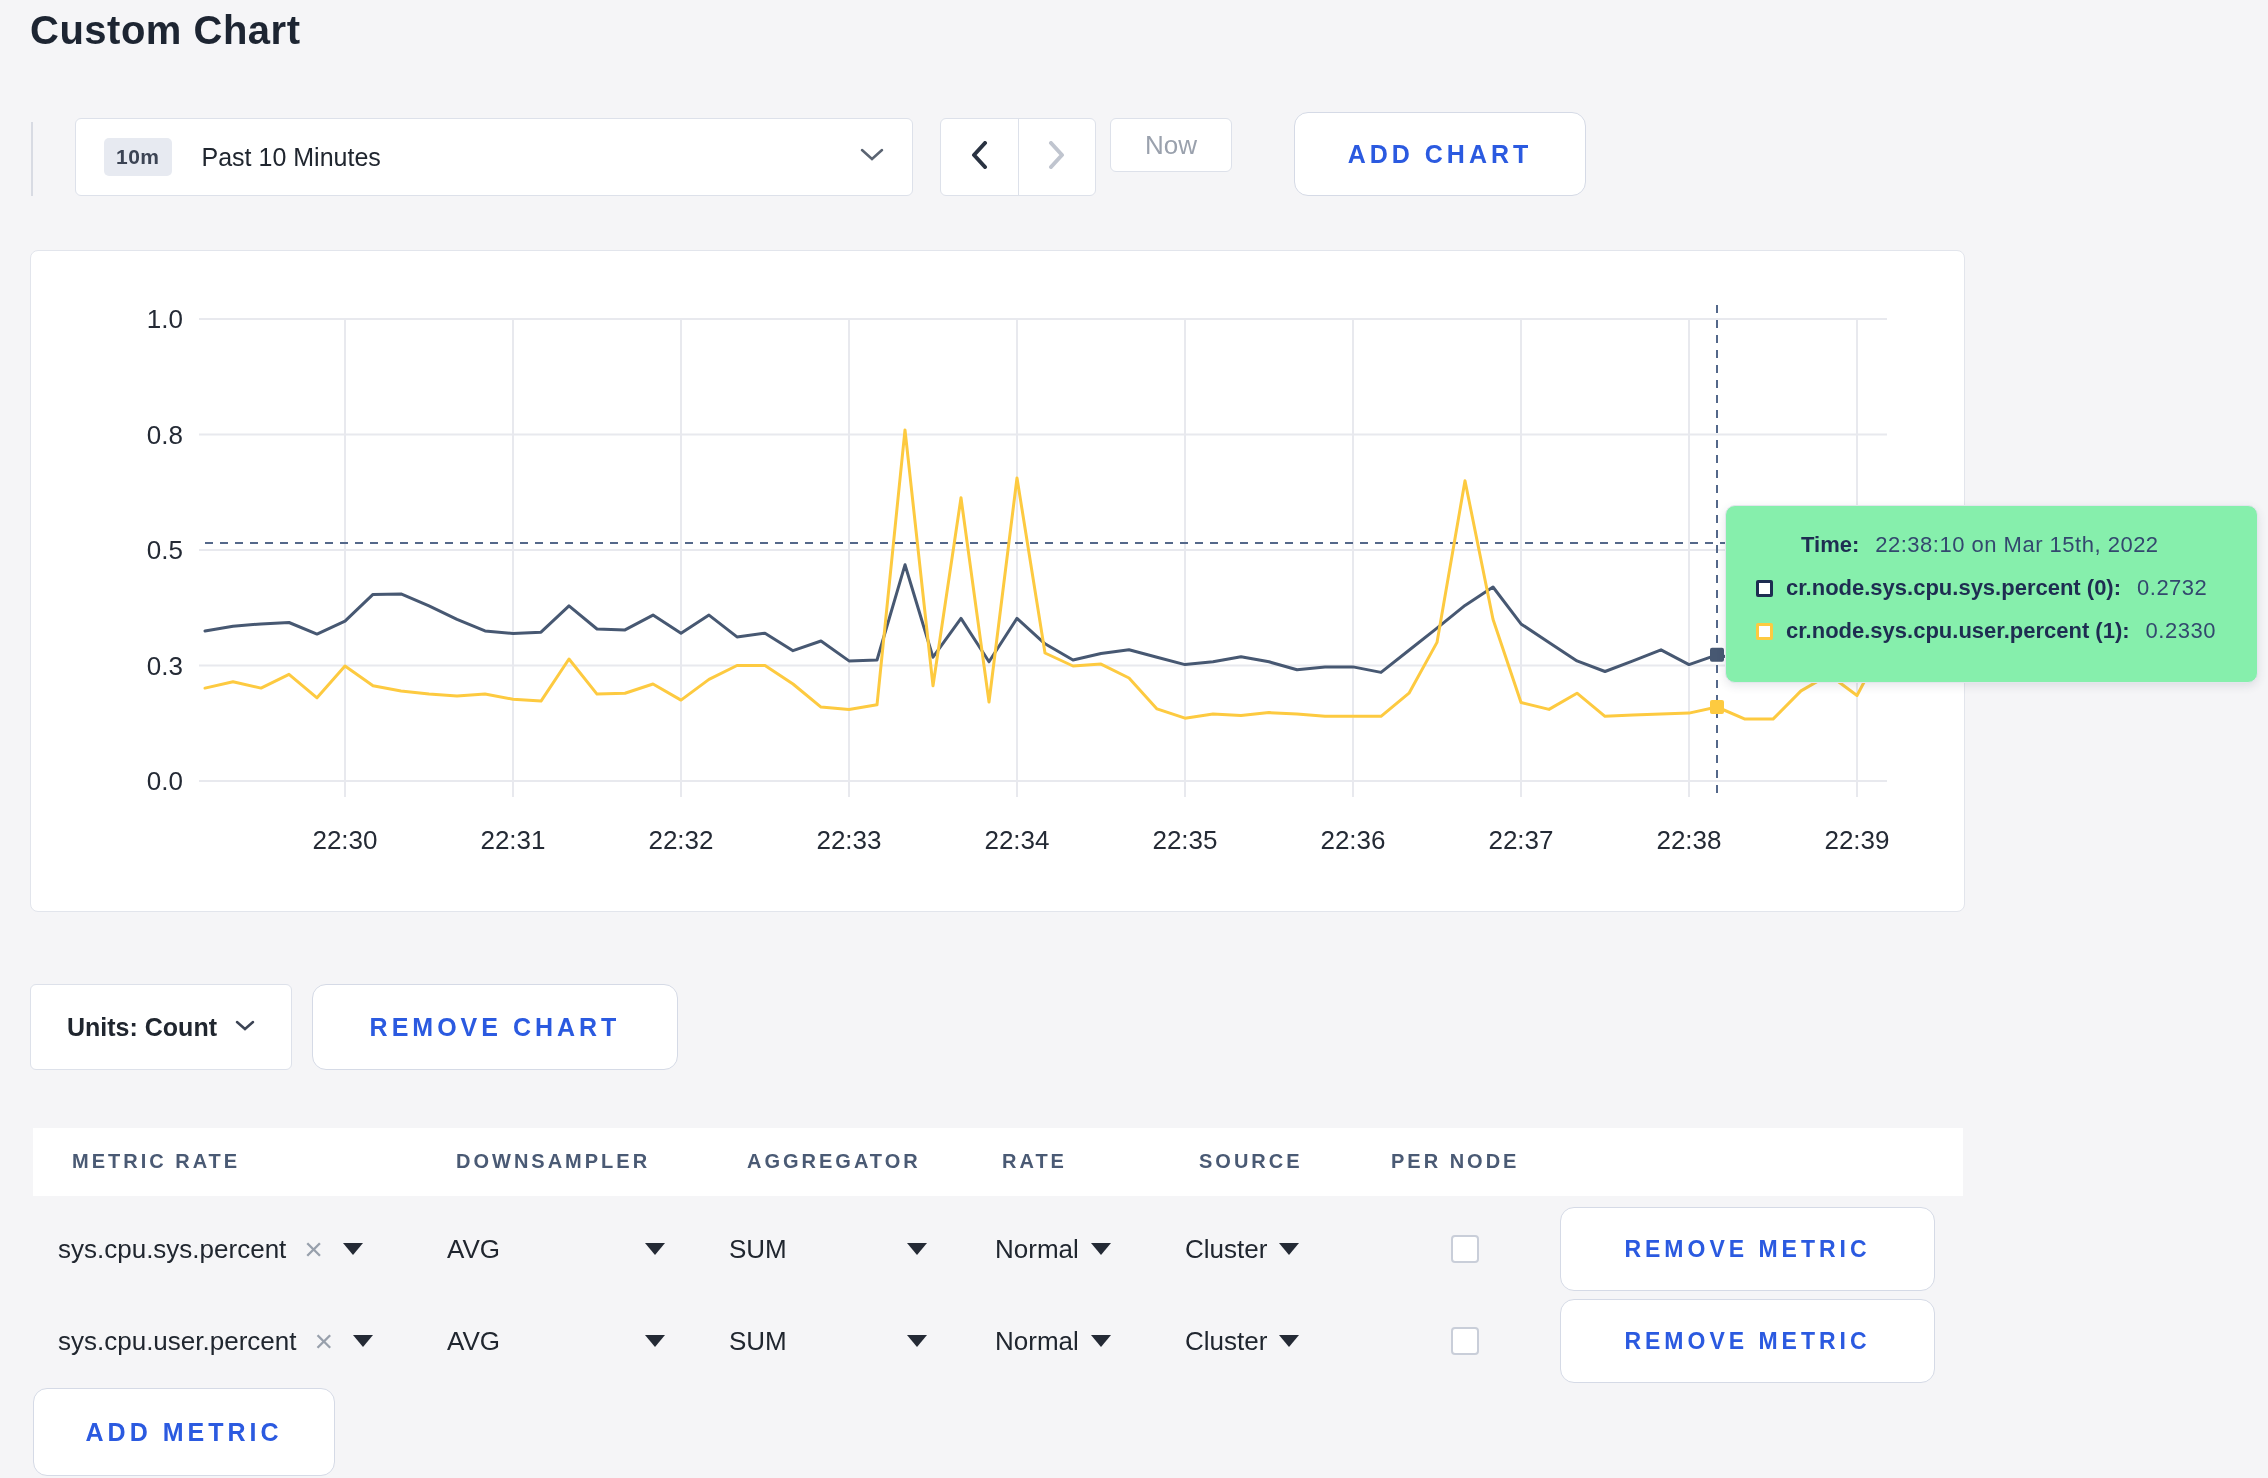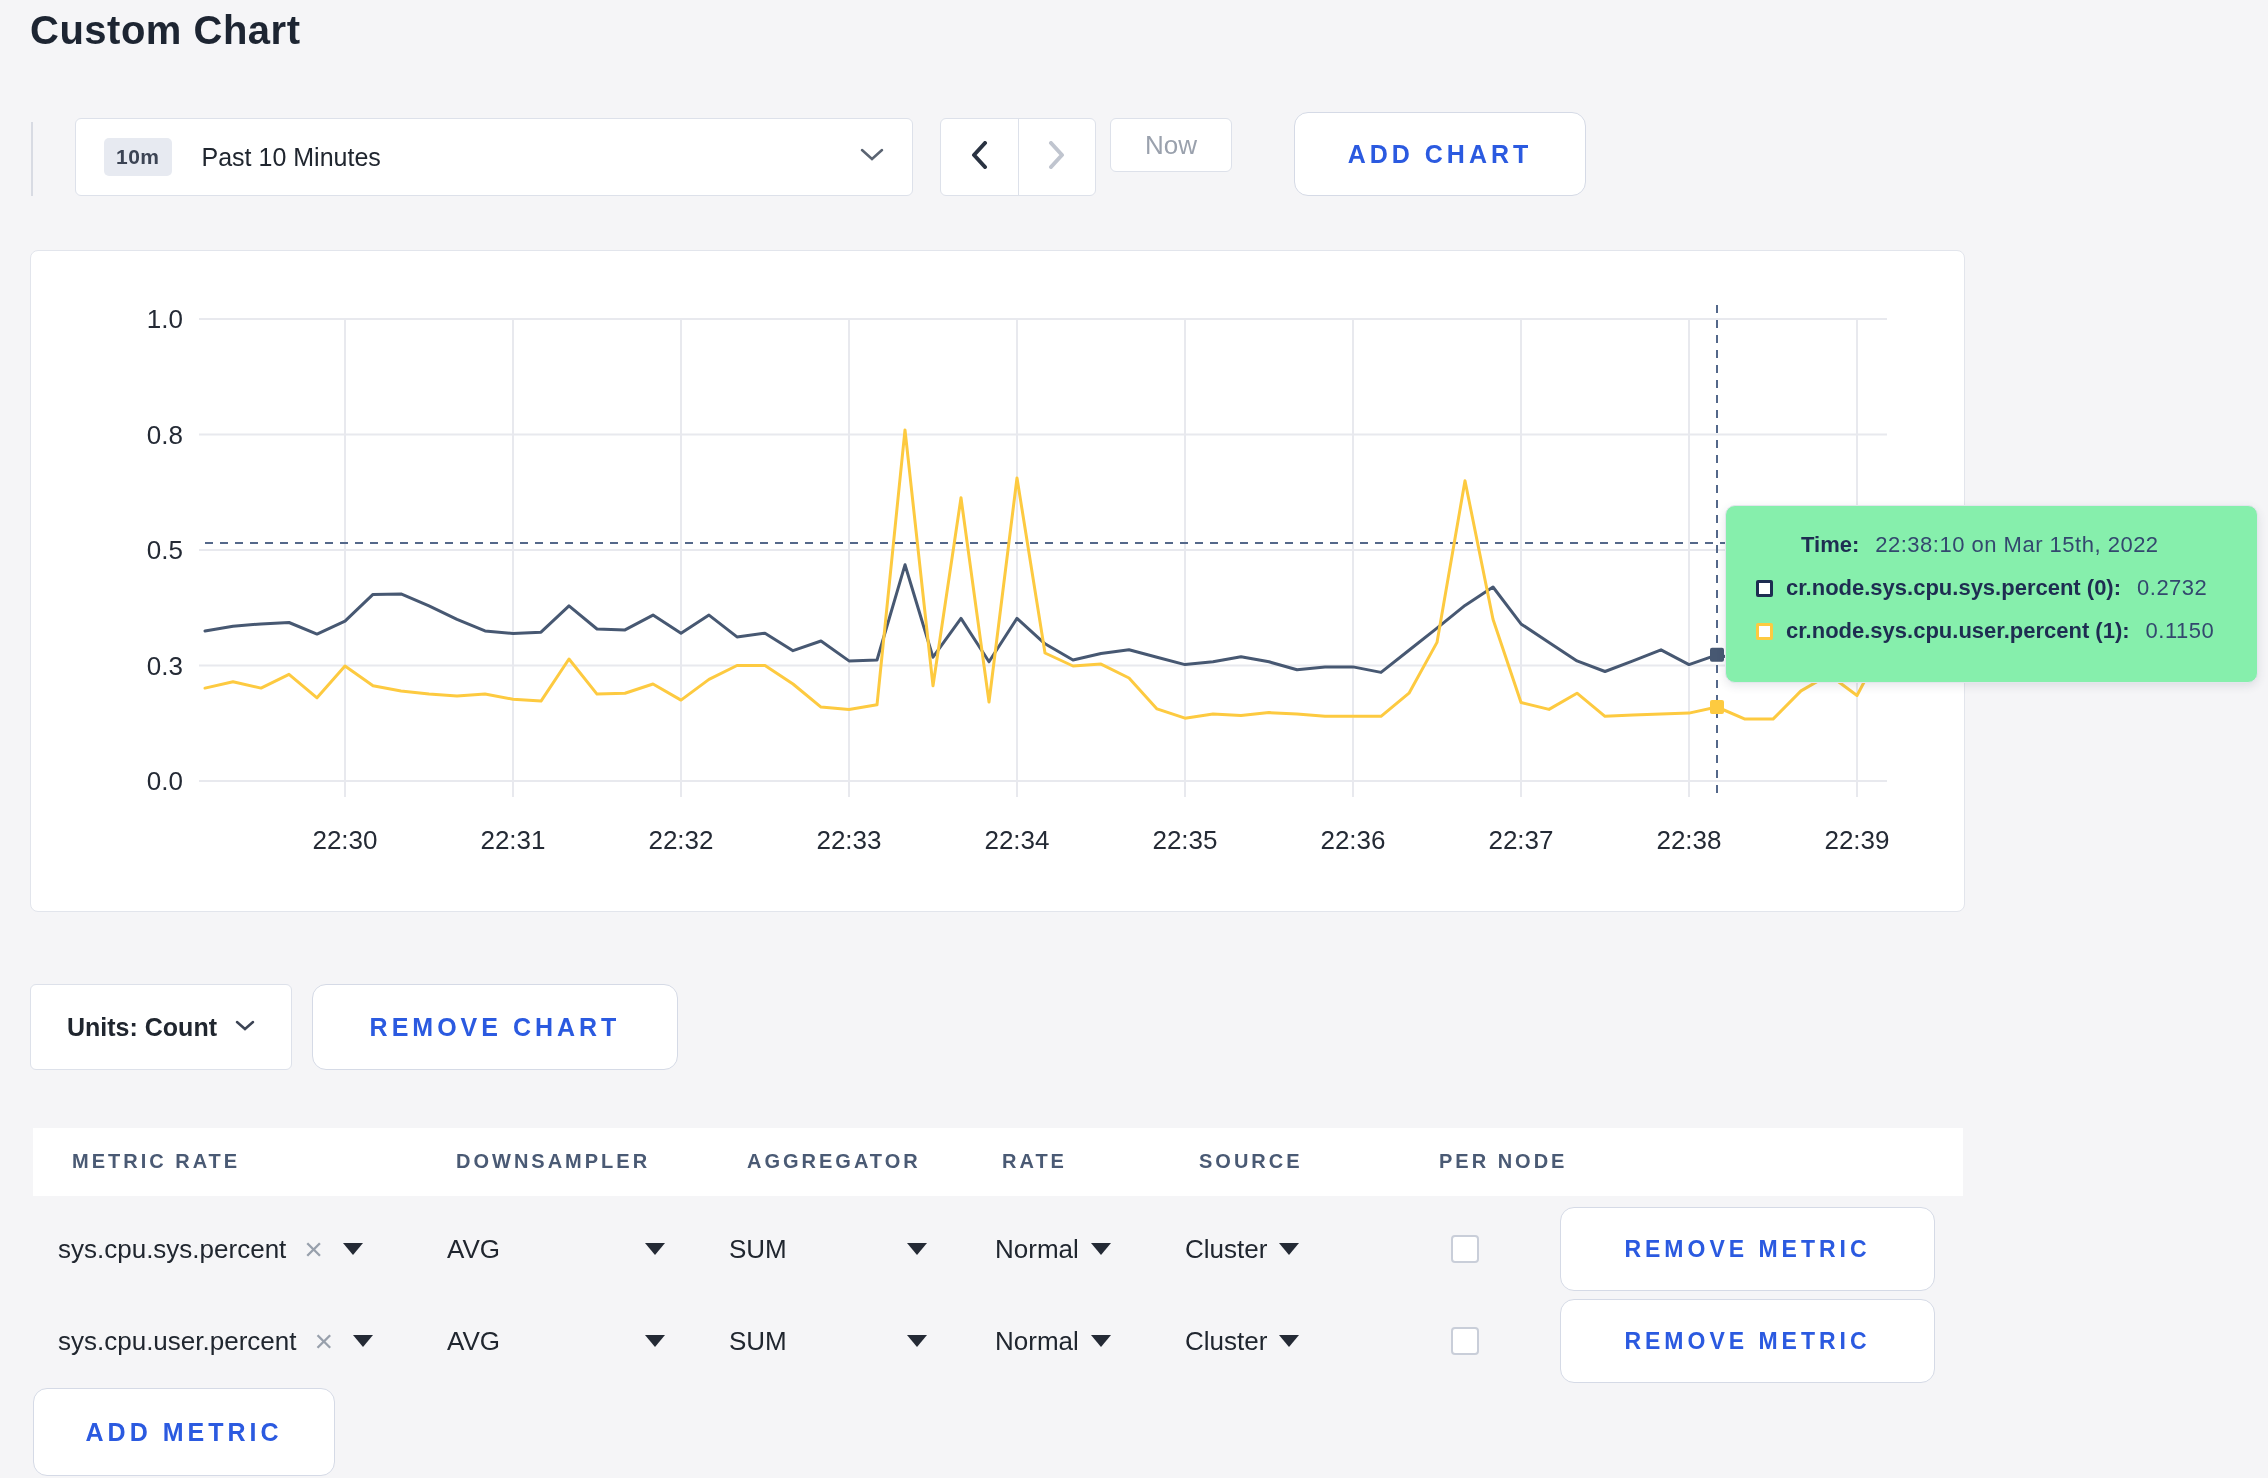--- a/index.html
+++ b/index.html
@@ -56,21 +56,21 @@
   
   .units-select{left:30px; top:984px; width:262px; height:86px; background:#fff;
     border:1.5px solid var(--border); border-radius:6px; display:flex; align-items:center;
     justify-content:center; gap:18px; cursor:pointer;}
   .units-label{font-size:25px; font-weight:bold; color:#20262f;}
   .remove-chart-btn{left:312px; top:984px; width:366px; height:86px; font-size:25px;}
   
   .tbl-header{left:33px; top:1128px; width:1930px; height:68px; background:#fff;}
   .tbl-header span{position:absolute; top:22px; font-size:20px; font-weight:bold;
     letter-spacing:3px; color:#4a5a74;}
-  .h0{left:39px;}.h1{left:423px;}.h2{left:714px;}.h3{left:969px;}.h4{left:1166px;}.h5{left:1358px;margin-left:48px;}
+  .h0{left:39px;}.h1{left:423px;}.h2{left:714px;}.h3{left:969px;}.h4{left:1166px;}.h5{left:1358px;}
   .metric-row{left:33px; width:1930px; height:86px;}
   .row-0{top:1206px;} .row-1{top:1298px;}
   .cell{position:absolute; top:0; height:86px; display:flex; align-items:center; font-size:26px; color:#20262f;}
   .c-name{left:25px;}
   .c-name .x{margin-left:18px; font-size:32px; color:#98a0ac; cursor:pointer; line-height:1;}
   .c-name .caret{margin-left:20px;}
   .c-ds{left:414px; width:218px; justify-content:space-between; cursor:pointer;}
   .c-ag{left:696px; width:198px; justify-content:space-between; cursor:pointer;}
   .c-rate{left:962px; gap:12px; cursor:pointer;}
   .c-src{left:1152px; gap:12px; cursor:pointer;}
@@ -171,21 +171,21 @@
     <span class="tt-value">22:38:10 on Mar 15th, 2022</span>
   </div>
   <div class="tt-row">
     <span class="tt-marker" style="border-color: rgb(30, 45, 81);"></span>
     <span class="tt-label">cr.node.sys.cpu.sys.percent (0):</span>
     <span class="tt-value">0.2732</span>
   </div>
   <div class="tt-row">
     <span class="tt-marker" style="border-color: rgb(253, 202, 64);"></span>
     <span class="tt-label">cr.node.sys.cpu.user.percent (1):</span>
-    <span class="tt-value">0.1150</span>
+    <span class="tt-value">0.2330</span>
   </div>
 </div>
 
 <div class="abs units-select">
   <span class="units-label">Units: Count</span>
   <span>
     <svg width="20" height="12" viewBox="0 0 20 12">
         <path d="M2 2 L10 9 L18 2" fill="none" stroke="#3c4454" stroke-width="2.5" stroke-linecap="round"></path>
       </svg>
   </span>

